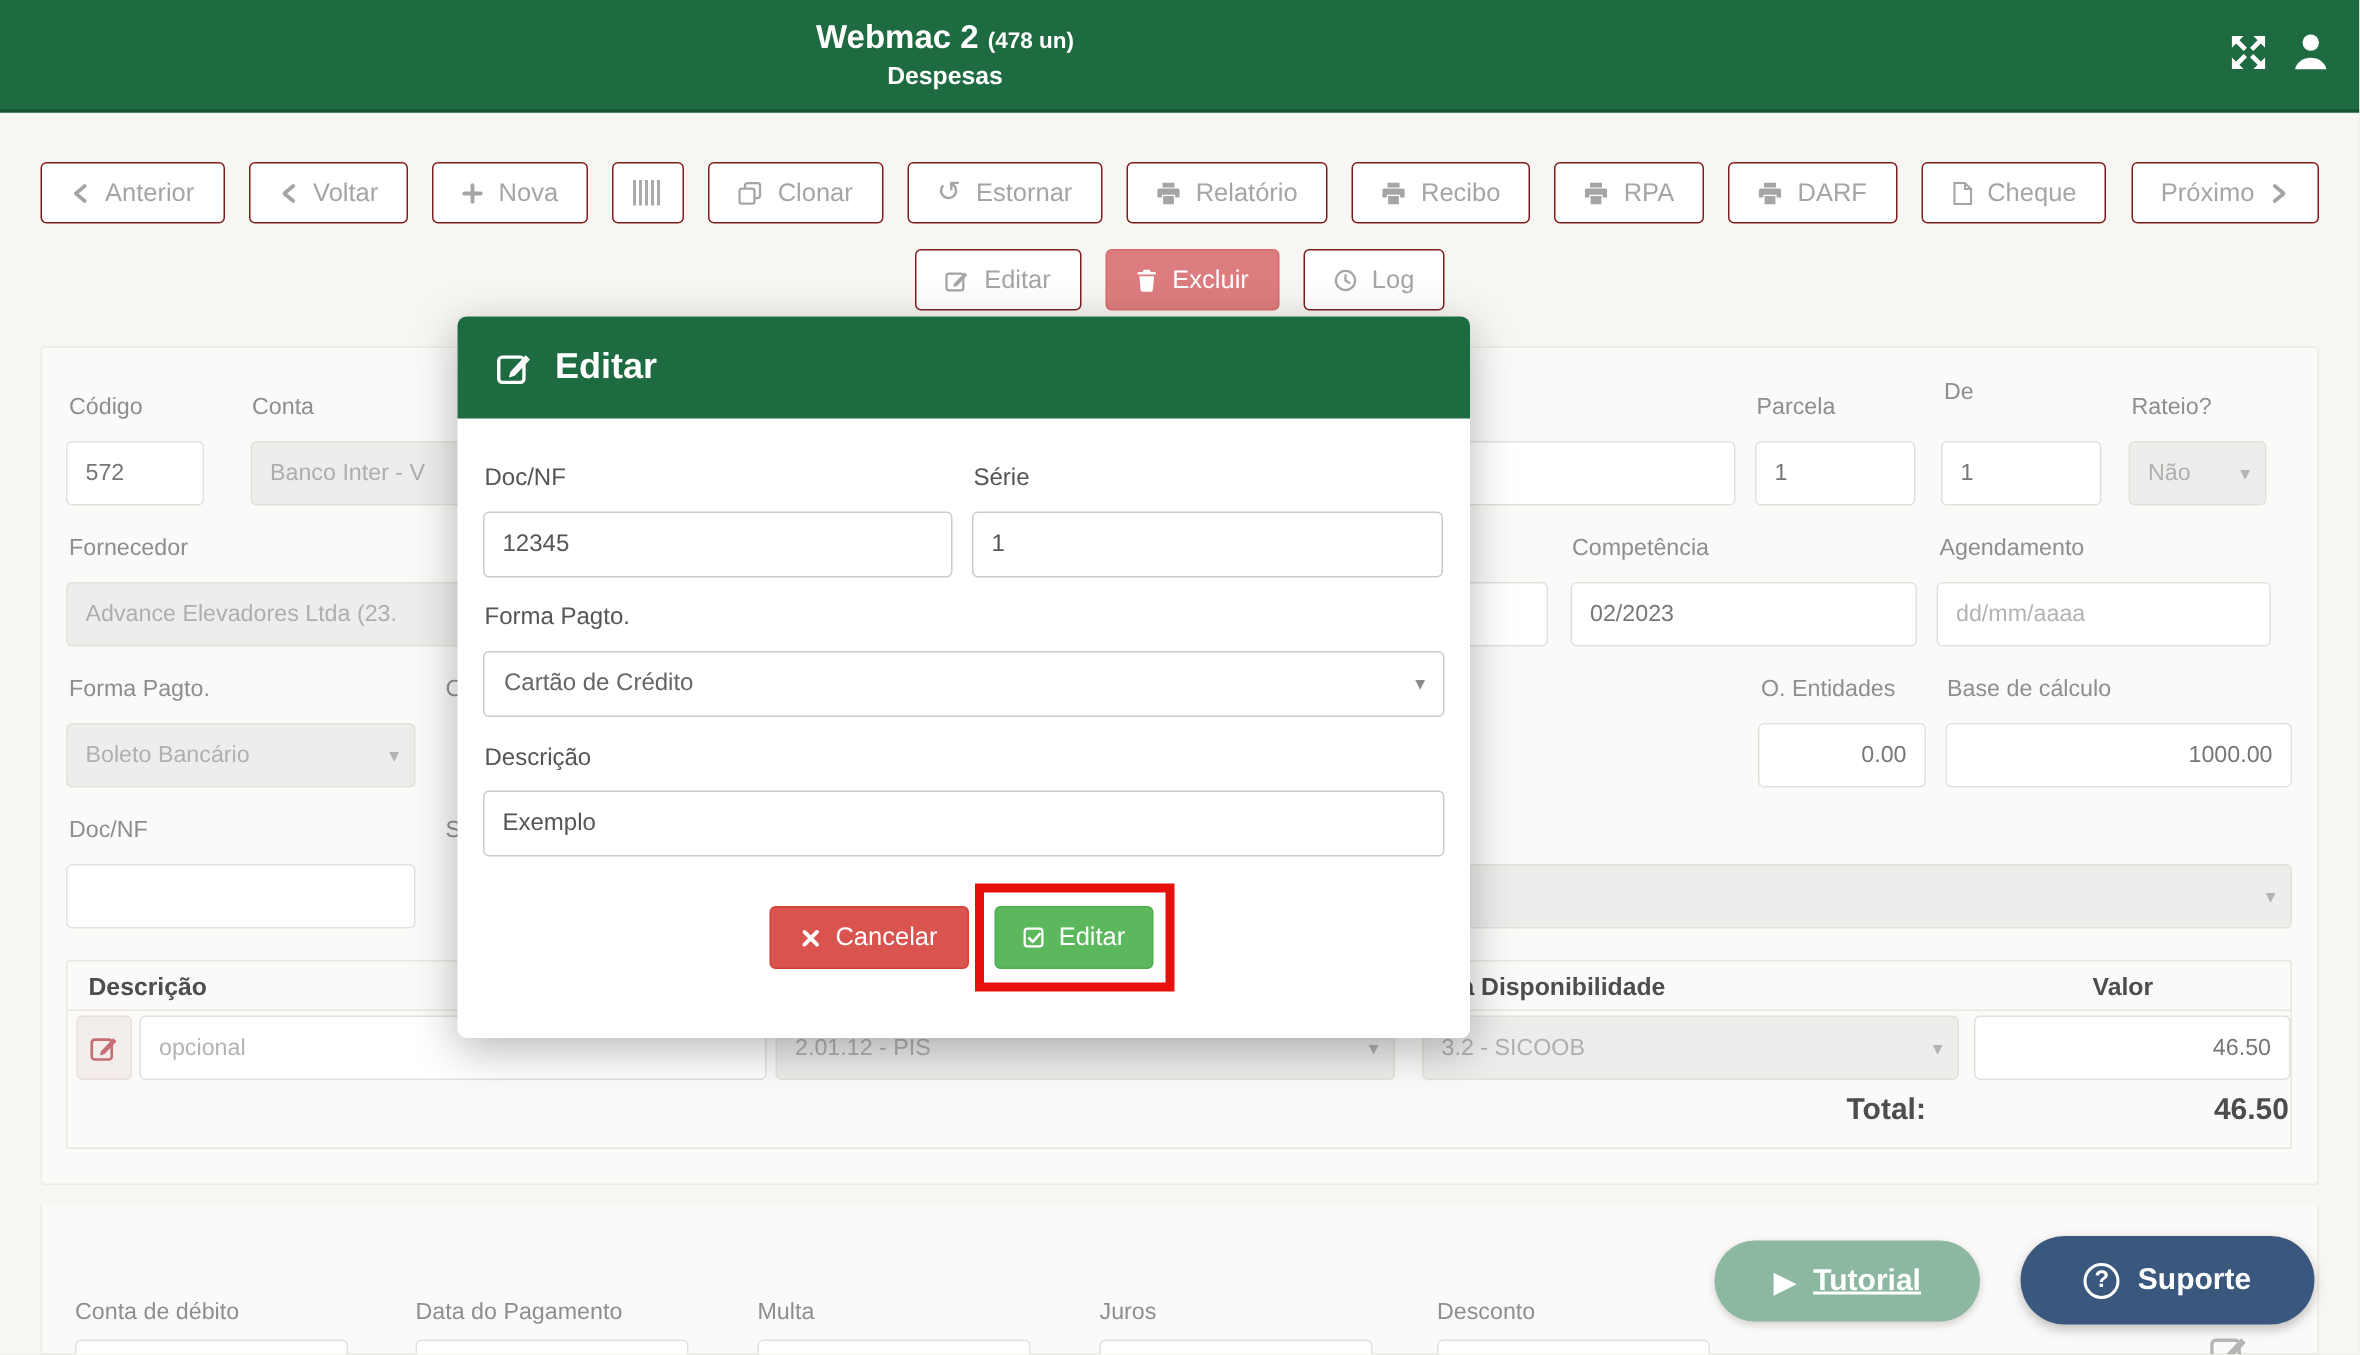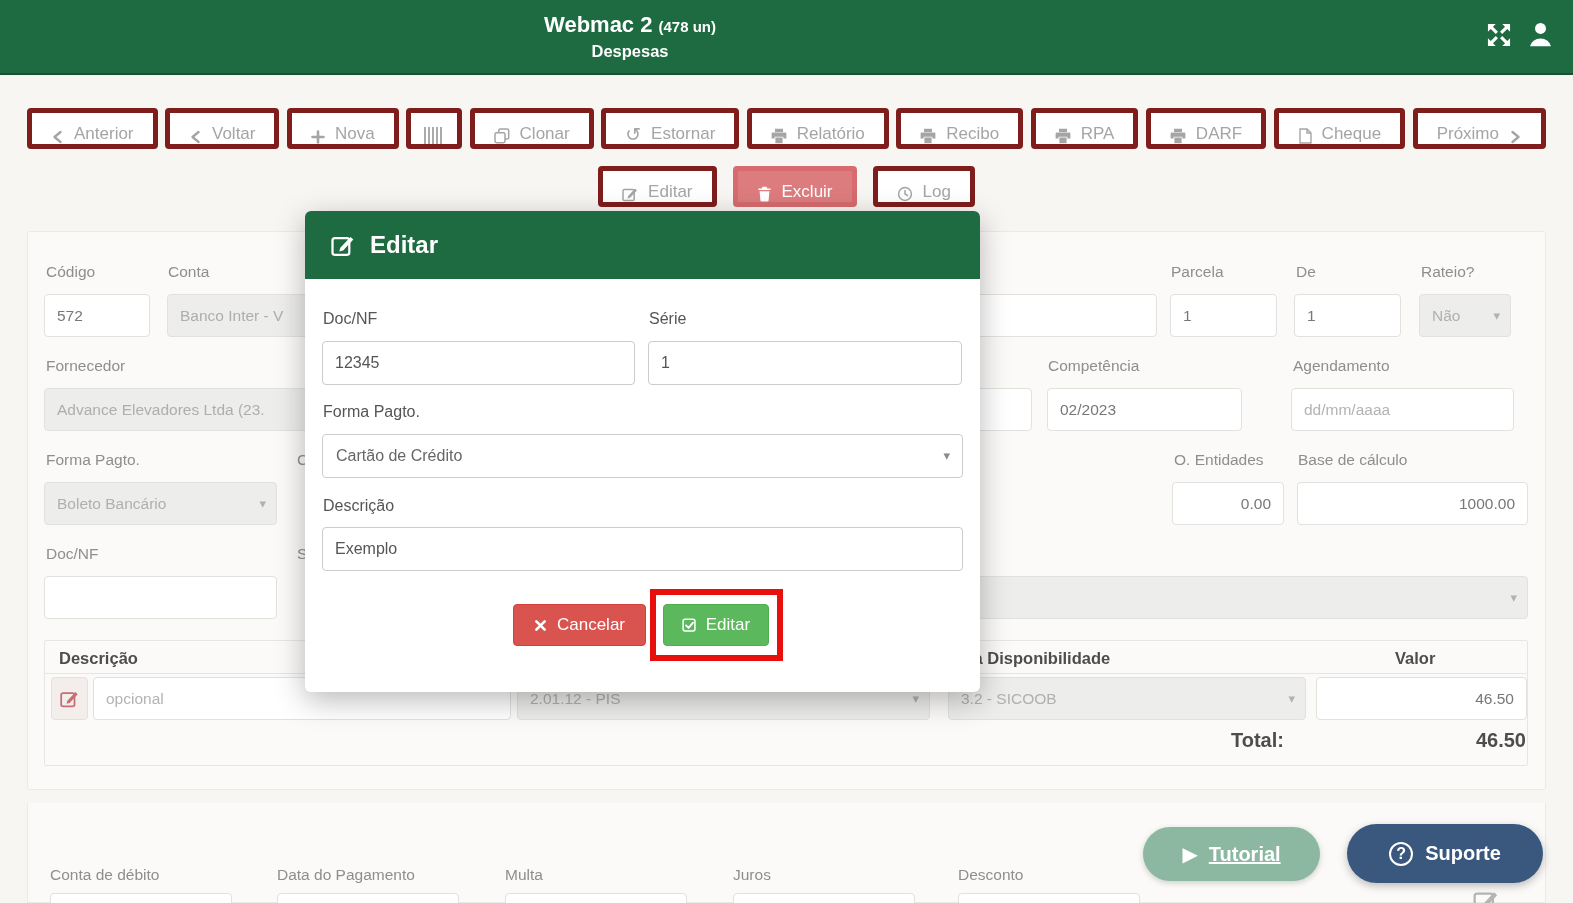--- a/index.html
+++ b/index.html
@@ -11,21 +11,21 @@
   .topbar{position:absolute;left:0;top:0;width:1573px;height:75px;background:#1e6b41;border-bottom:2px solid #175231;box-sizing:border-box;z-index:5}
   .topbar-title{position:absolute;left:330px;top:12px;width:600px;text-align:center;color:#fff}
   .topbar-title .t1{font-size:22px;font-weight:bold}
   .topbar-title .t1 .units{font-size:15px;font-weight:bold;margin-left:6px}
   .topbar-title .t2{font-size:16.5px;font-weight:bold;margin-top:4px}
   .top-ic{position:absolute;top:22px;cursor:pointer}
 
   
   .toolbar{position:absolute;left:27px;top:108px;width:1519px;display:flex;justify-content:space-between;z-index:4}
   .toolbar2{position:absolute;left:0;top:166px;width:1573px;display:flex;justify-content:center;gap:16px;z-index:4}
-  .btn{display:inline-flex;align-items:flex-end;gap:10px;background:#fff;border:5px solid #7f1d1d;border-radius:4px;
+  .btn{display:inline-flex;align-items:center;gap:10px;background:#fff;border:1px solid #7f1d1d;border-radius:4px;
        color:#a5a5a5;font-size:17px;height:41px;padding:0 19px;box-sizing:border-box;cursor:pointer;white-space:nowrap}
   .btn.icon-only{padding:0 13px}
   .btn.danger{background:#dd7c7e;border-color:#d76b6e;color:#fff}
   .barcode{width:20px;height:17px;background:repeating-linear-gradient(90deg,#aaa 0 2px,transparent 2px 4px)}
   .undo-ch{font-size:19px;line-height:1}
 
   
   .panel{position:absolute;left:27px;top:231px;width:1519px;height:559px;background:#fbfaf8;border:1px solid #eceae5;border-radius:3px;box-sizing:border-box;z-index:1}
   .panel2{position:absolute;left:27px;top:803px;width:1519px;height:100px;background:#fbfaf8;border:1px solid #eceae5;border-top:none;box-sizing:border-box;z-index:1}
 
@@ -190,40 +190,40 @@
       </svg>
       <span>Log</span>
     </button>
   </div>
 
   <div class="panel"></div>
 
   <div class="lbl" style="left:46px;top:263px">Código</div>
   <div class="lbl" style="left:168px;top:263px">Conta</div>
   <div class="lbl" style="left:1171px;top:263px">Parcela</div>
-  <div class="lbl" style="left:1296px;top:263px">De</div>
+  <div class="lbl" style="left:1296px;top:253px">De</div>
   <div class="lbl" style="left:1421px;top:263px">Rateio?</div>
 
-  <input class="inp" style="left: 44px; top: 294px; width: 106px;" value="572">
+  <input class="inp" style="left: 44px; top: 294px; width: 92px;" value="572">
   <input class="inp dis" style="left: 167px; top: 294px; width: 393px;" disabled="" value="Banco Inter - V">
   <input class="inp" style="left: 860px; top: 294px; width: 297px;">
   <input class="inp" style="left: 1170px; top: 294px; width: 107px;" value="1">
   <input class="inp" style="left: 1294px; top: 294px; width: 107px;" value="1">
   <div class="sel dis" style="left:1419px;top:294px;width:92px">
     <span>Não</span>
     <span class="caret">▾</span>
   </div>
 
   <div class="lbl" style="left:46px;top:357px">Fornecedor</div>
   <div class="lbl" style="left:1048px;top:357px">Competência</div>
   <div class="lbl" style="left:1293px;top:357px">Agendamento</div>
 
   <input class="inp dis" style="left: 44px; top: 388px; width: 600px;" disabled="" value="Advance Elevadores Ltda (23.">
   <input class="inp" style="left: 860px; top: 388px; width: 172px;">
-  <input class="inp" style="left: 1047px; top: 388px; width: 195px;" value="02/2023">
+  <input class="inp" style="left: 1047px; top: 388px; width: 231px;" value="02/2023">
   <input class="inp" style="left: 1291px; top: 388px; width: 223px;" placeholder="dd/mm/aaaa">
 
   <div class="lbl" style="left:46px;top:451px">Forma Pagto.</div>
   <div class="lbl" style="left:297px;top:451px">C</div>
   <div class="lbl" style="left:1174px;top:451px">O. Entidades</div>
   <div class="lbl" style="left:1298px;top:451px">Base de cálculo</div>
 
   <div class="sel dis" style="left:44px;top:482px;width:233px">
     <span>Boleto Bancário</span>
     <span class="caret">▾</span>

